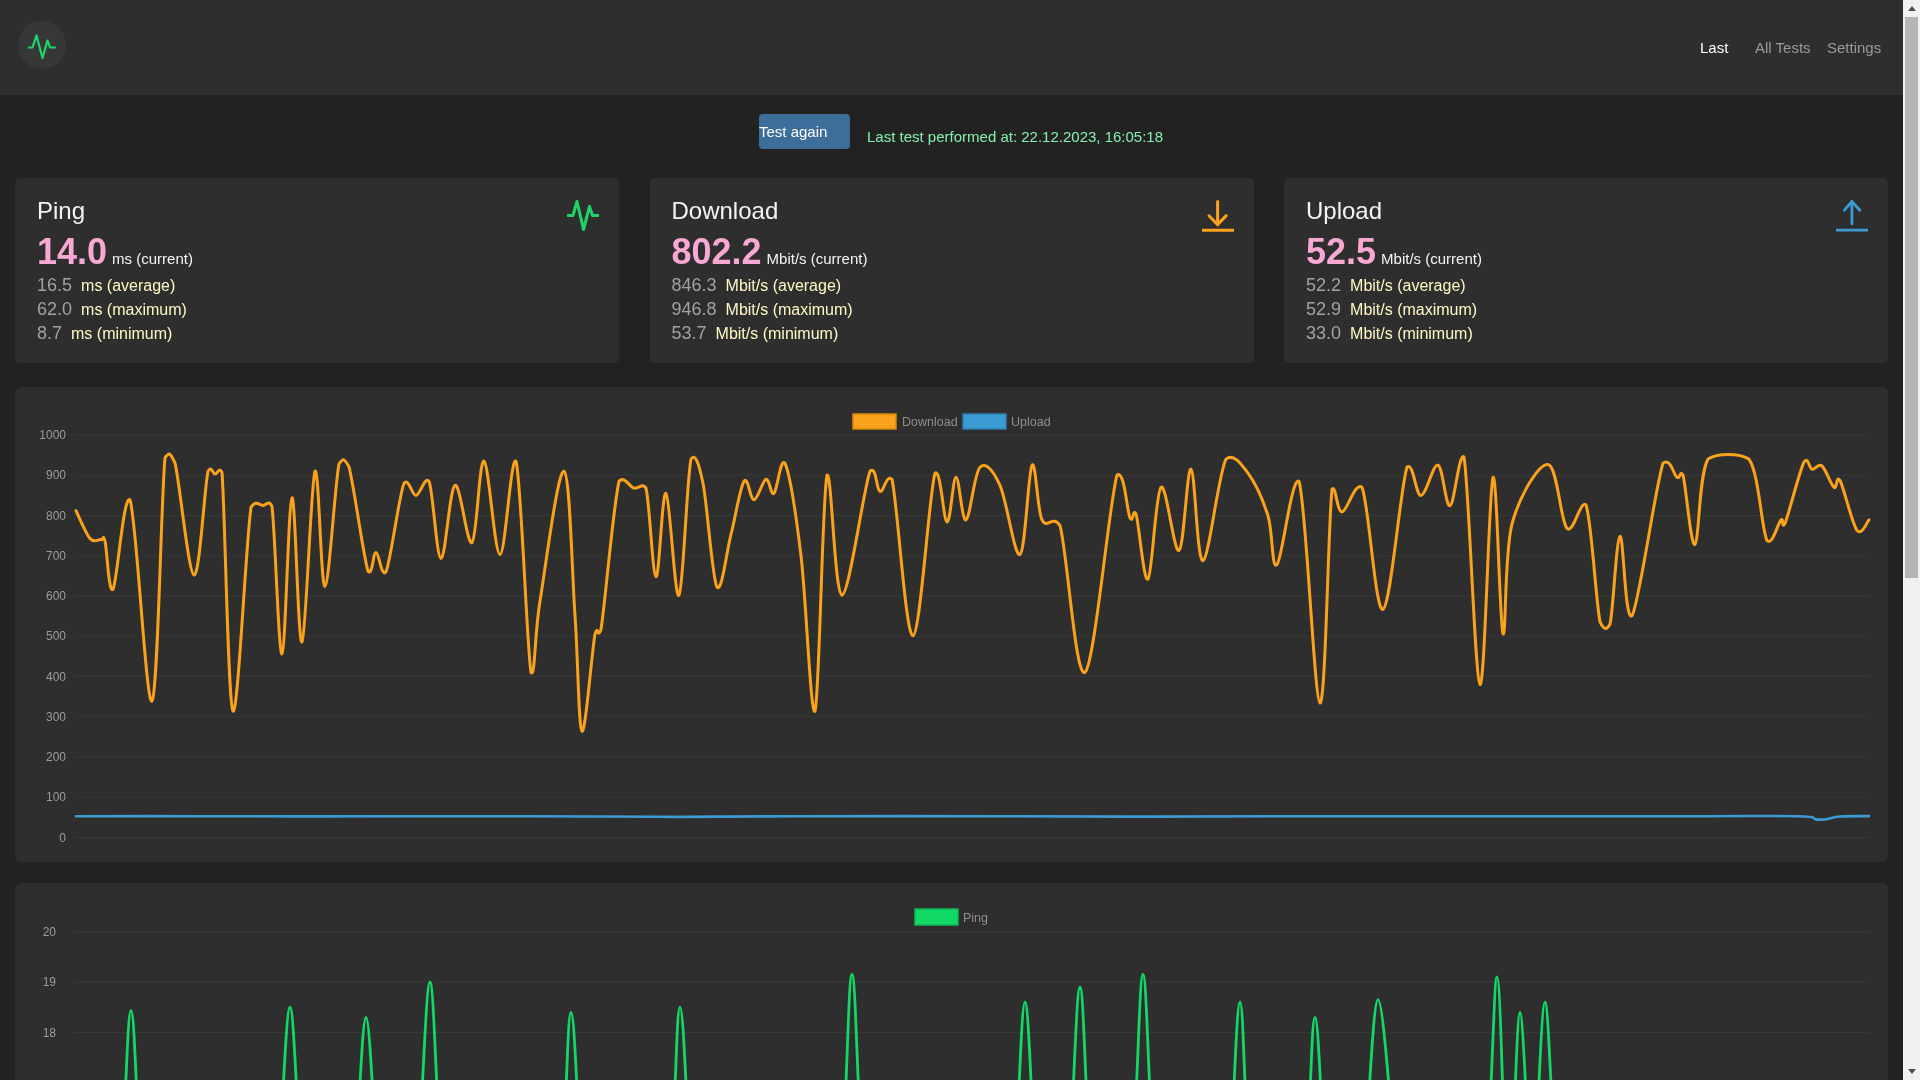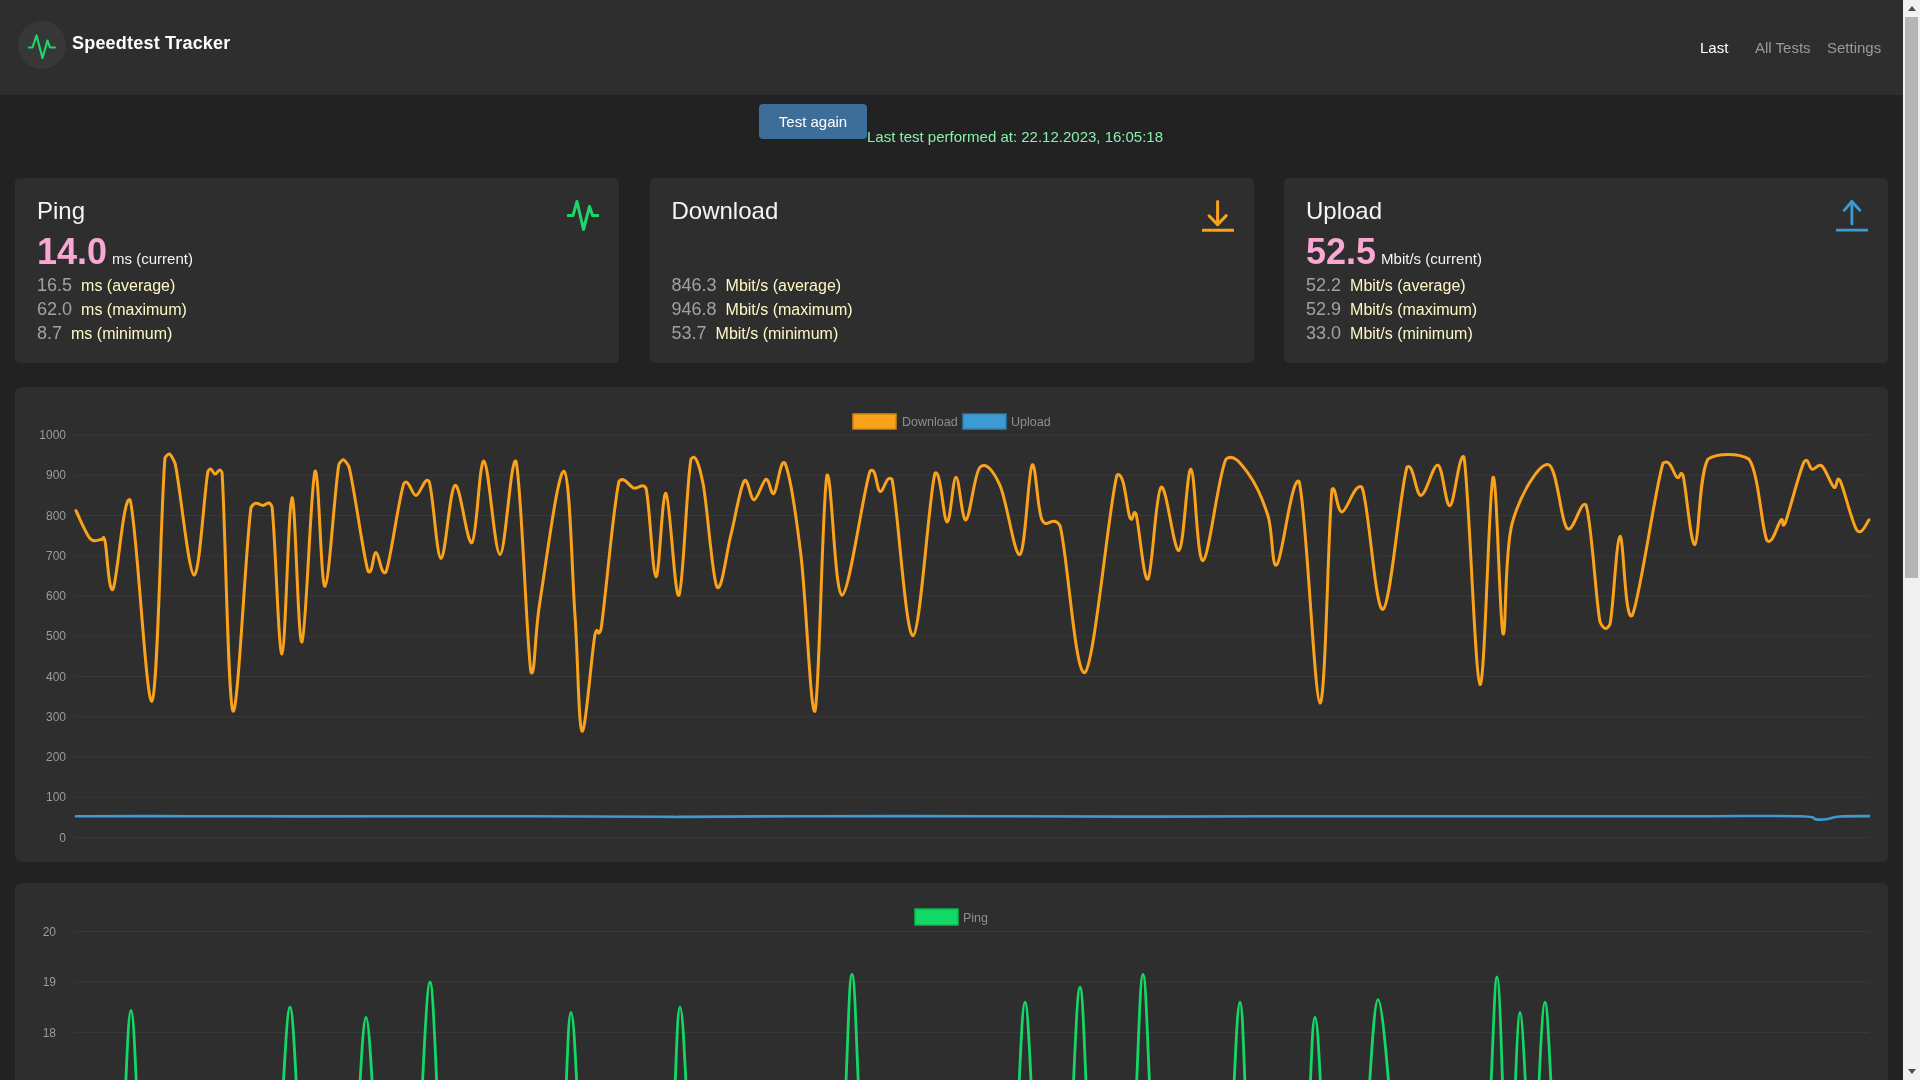--- a/index.html
+++ b/index.html
@@ -4,21 +4,21 @@
 *{margin:0;padding:0;box-sizing:border-box}
 html,body{width:1920px;height:1080px;overflow:hidden;background:#222222;
 font-family:"Liberation Sans",sans-serif;-webkit-font-smoothing:antialiased}
 #nav{position:absolute;left:0;top:0;width:1920px;height:95px;background:#2e2e2e}
 #logo{position:absolute;left:18px;top:21px;width:48px;height:48px;border-radius:50%;background:#373737}
 #brand{position:absolute;left:72px;top:0;height:87px;line-height:87px;color:#fdfdfd;font-size:18px;font-weight:bold;letter-spacing:0.2px}
 .navlink{position:absolute;top:0;height:95px;line-height:95px;font-size:15px}
 #nav-home{color:#fff;font-weight:500}
 #nav-all{color:#9a9a9a}
 #nav-set{color:#9a9a9a}
-#btn{position:absolute;left:759px;top:104px;width:108px;height:35px;background:#3d6d99;border-radius:4px;color:#fff;font-size:15px;text-align:center;line-height:35px}
+#btn{position:absolute;left:759px;top:114px;width:91px;height:35px;background:#3d6d99;border-radius:4px;color:#fff;font-size:15px;text-align:left;line-height:35px}
 #lastlabel{position:absolute;left:867px;top:128px;color:#86efac;font-size:15px}
 .card{position:absolute;top:178px;width:604px;height:185px;background:#2e2e2e;border-radius:5px}
 .card .title{position:absolute;left:22px;top:21px;font-size:24px;line-height:24px;color:#f4f4f4;font-weight:500}
 .card .valrow{position:absolute;left:22px;top:56px;line-height:36px}
 .card .big{font-size:36px;font-weight:bold;color:#f9a8d4}
 .card .cur{font-size:15px;font-weight:normal;color:#f4f4f4;margin-left:5px}
 .stat{position:absolute;left:22px;height:24.3px}
 .stat .num{font-size:18px;color:#a2a2a2}
 .stat .lab{font-size:16px;color:#fef9c3;margin-left:9px}
 .cicon{position:absolute;right:20px;top:22px}
@@ -28,21 +28,20 @@
 .tri-up{position:absolute;left:4.5px;top:6px;width:0;height:0;border-left:4px solid transparent;border-right:4px solid transparent;border-bottom:5px solid #4d4d4d}
 .tri-dn{position:absolute;left:4.5px;top:1069px;width:0;height:0;border-left:4px solid transparent;border-right:4px solid transparent;border-top:5px solid #4d4d4d}
 </style></head>
 <body>
 <div id="nav">
   <div id="logo">
     <svg width="28" height="26" viewBox="0 0 28 26" style="position:absolute;left:10px;top:13px" fill="none" stroke="#1fd568" stroke-width="2.2" stroke-linecap="round" stroke-linejoin="round">
       <polyline points="1,13.5 4.5,13.5 8.5,1.5 14.5,24 19.5,6.5 22,13.5 27,13.5"></polyline>
     </svg>
   </div>
-  <div id="brand">Speedtest Tracker</div>
   <div id="nav-home" class="navlink" style="left:1700px">Last</div>
   <div id="nav-all" class="navlink" style="left:1755px">All Tests</div>
   <div id="nav-set" class="navlink" style="left:1827px">Settings</div>
 </div>
 
 <div id="btn">Test again</div>
 <div id="lastlabel">Last test performed at: 22.12.2023, 16:05:18</div>
 
 <div class="card" style="left:15px">
   <div class="title">Ping</div>
@@ -50,20 +49,21 @@
   <div class="stat" style="top:97px"><span class="num">16.5</span><span class="lab">ms (average)</span></div>
   <div class="stat" style="top:121px"><span class="num">62.0</span><span class="lab">ms (maximum)</span></div>
   <div class="stat" style="top:145px"><span class="num">8.7</span><span class="lab">ms (minimum)</span></div>
   <svg class="cicon" width="32" height="31" viewBox="0 0 32 31" fill="none" stroke="#1fd568" stroke-width="3" stroke-linecap="round" stroke-linejoin="round">
     <polyline points="1,15.5 6,15.5 10,1.5 16.5,29.5 22.5,6.5 25.5,15.5 31,15.5"></polyline>
   </svg>
 </div>
 
 <div class="card" style="left:649.5px">
   <div class="title">Download</div>
+  <div class="valrow"><span class="big">802.2</span><span class="cur">Mbit/s (current)</span></div>
   <div class="stat" style="top:97px"><span class="num">846.3</span><span class="lab">Mbit/s (average)</span></div>
   <div class="stat" style="top:121px"><span class="num">946.8</span><span class="lab">Mbit/s (maximum)</span></div>
   <div class="stat" style="top:145px"><span class="num">53.7</span><span class="lab">Mbit/s (minimum)</span></div>
   <svg class="cicon" width="32" height="32" viewBox="0 0 32 32" fill="none" stroke="#faa21b" stroke-width="3" stroke-linecap="round" stroke-linejoin="round">
     <line x1="15.6" y1="1.5" x2="15.6" y2="24"></line>
     <polyline points="7,15.8 15.6,24.6 24.2,15.6"></polyline>
     <line x1="1" y1="30.3" x2="31" y2="30.3"></line>
   </svg>
 </div>
 

